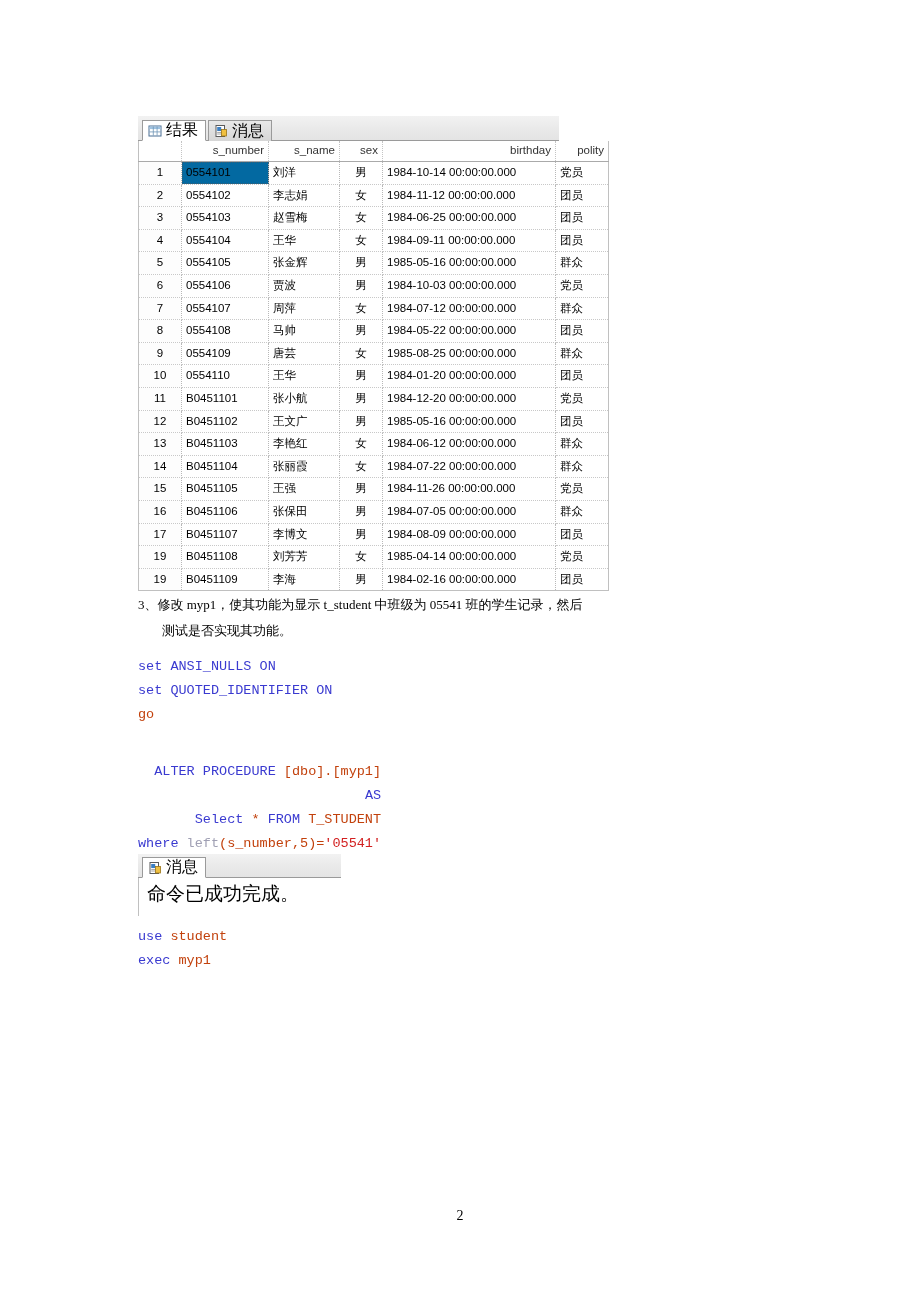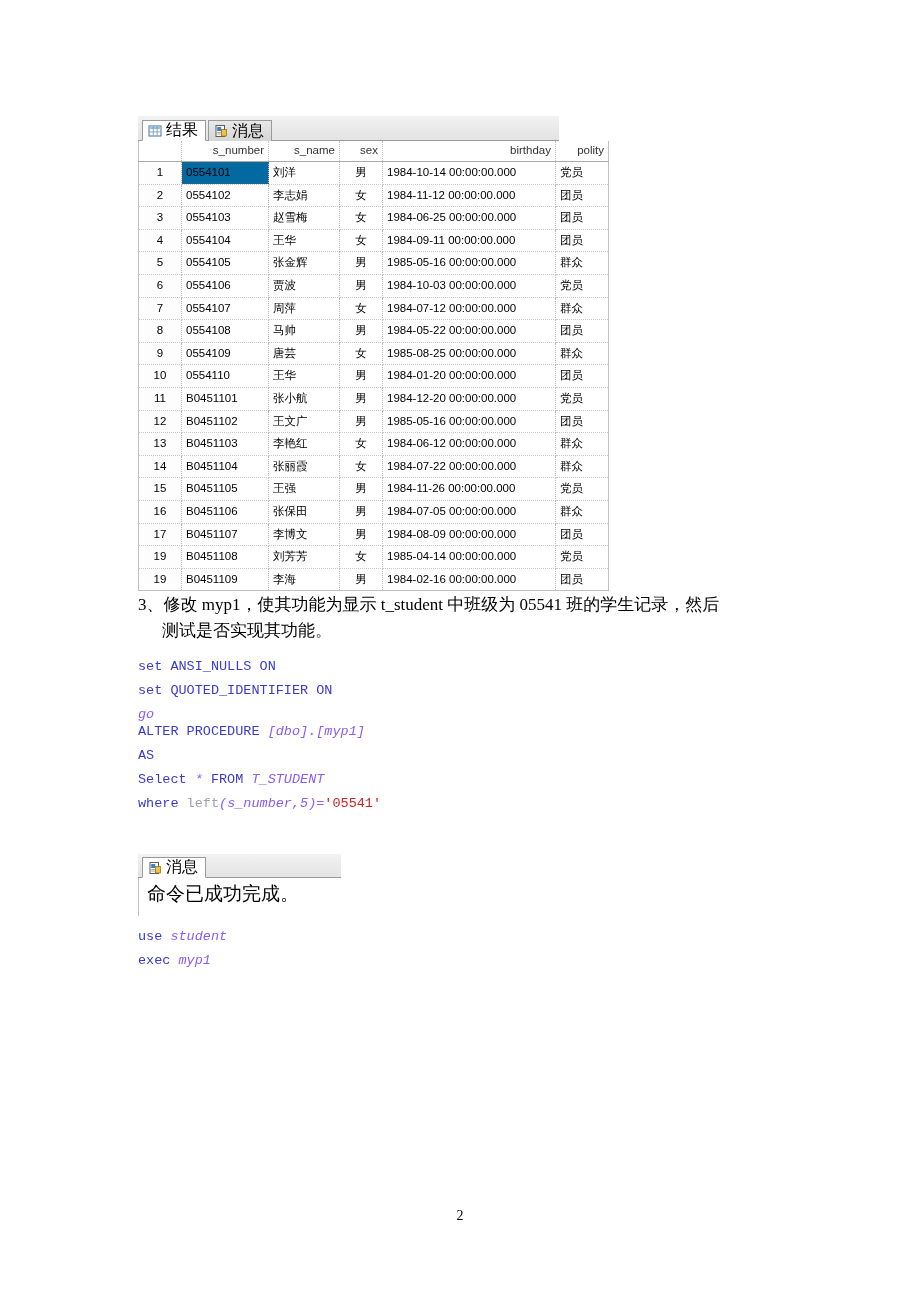--- a/index.html
+++ b/index.html
@@ -110,44 +110,44 @@
     outline-offset: -1px;
   }
 
   
   #task-paragraph {
     position: absolute;
     left: 138px;
     top: 592px;
     width: 672px;
     font-family: "Liberation Serif", "DejaVu Serif", serif;
-    font-size: 17px;
+    font-size: 13px;
     line-height: 26px;
     color: #000;
     text-indent: 0;
   }
   #task-paragraph .cont { display: block; padding-left: 24px; }
 
   
   .code {
     position: absolute;
     left: 138px;
     font-family: "Liberation Mono", "DejaVu Sans Mono", monospace;
     font-size: 13.5px;
     line-height: 24px;
     white-space: pre;
     color: #000000;
   }
   .kw   { color: #3a3ad0; margin-top: 45px; }
   .fn   { color: #a0a0b4; }
   .str  { color: #d22020; }
-  .pln  { color: #8b5cf6; font-style: italic; }
+  .pln  { color: #c2410c; }
 
   #code-block-1 { top: 655px; }
-  #code-block-2 { top: 720px; }
+  #code-block-2 { top: 760px; text-align: right; }
   #code-block-3 { top: 925px; }
 
   
   #messages-panel {
     position: absolute;
     left: 138px;
     top: 854px;
     width: 203px;
   }
   #messages-panel .tabstrip { height: 24px; }

